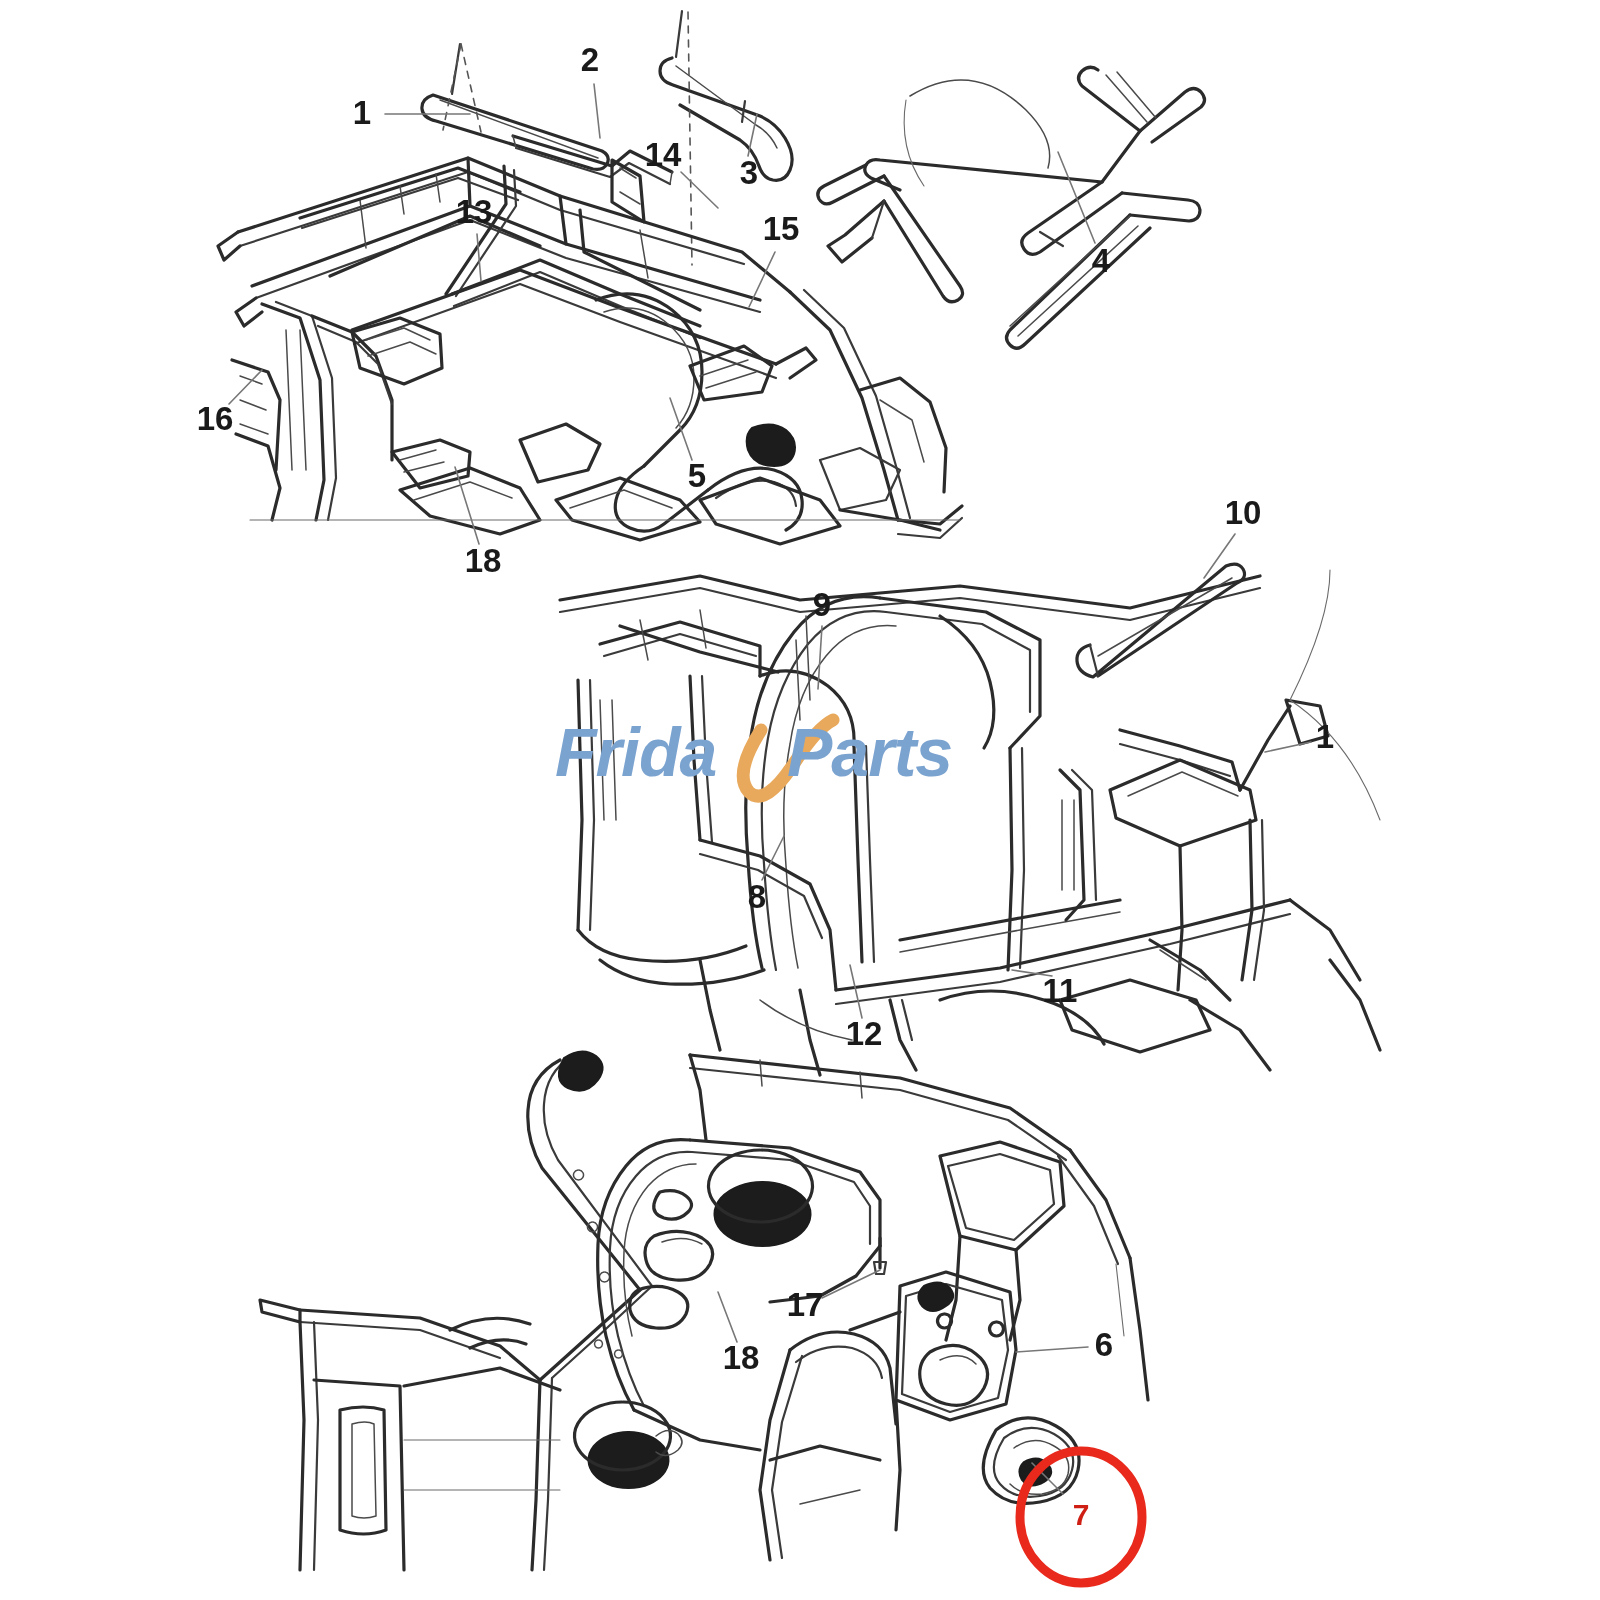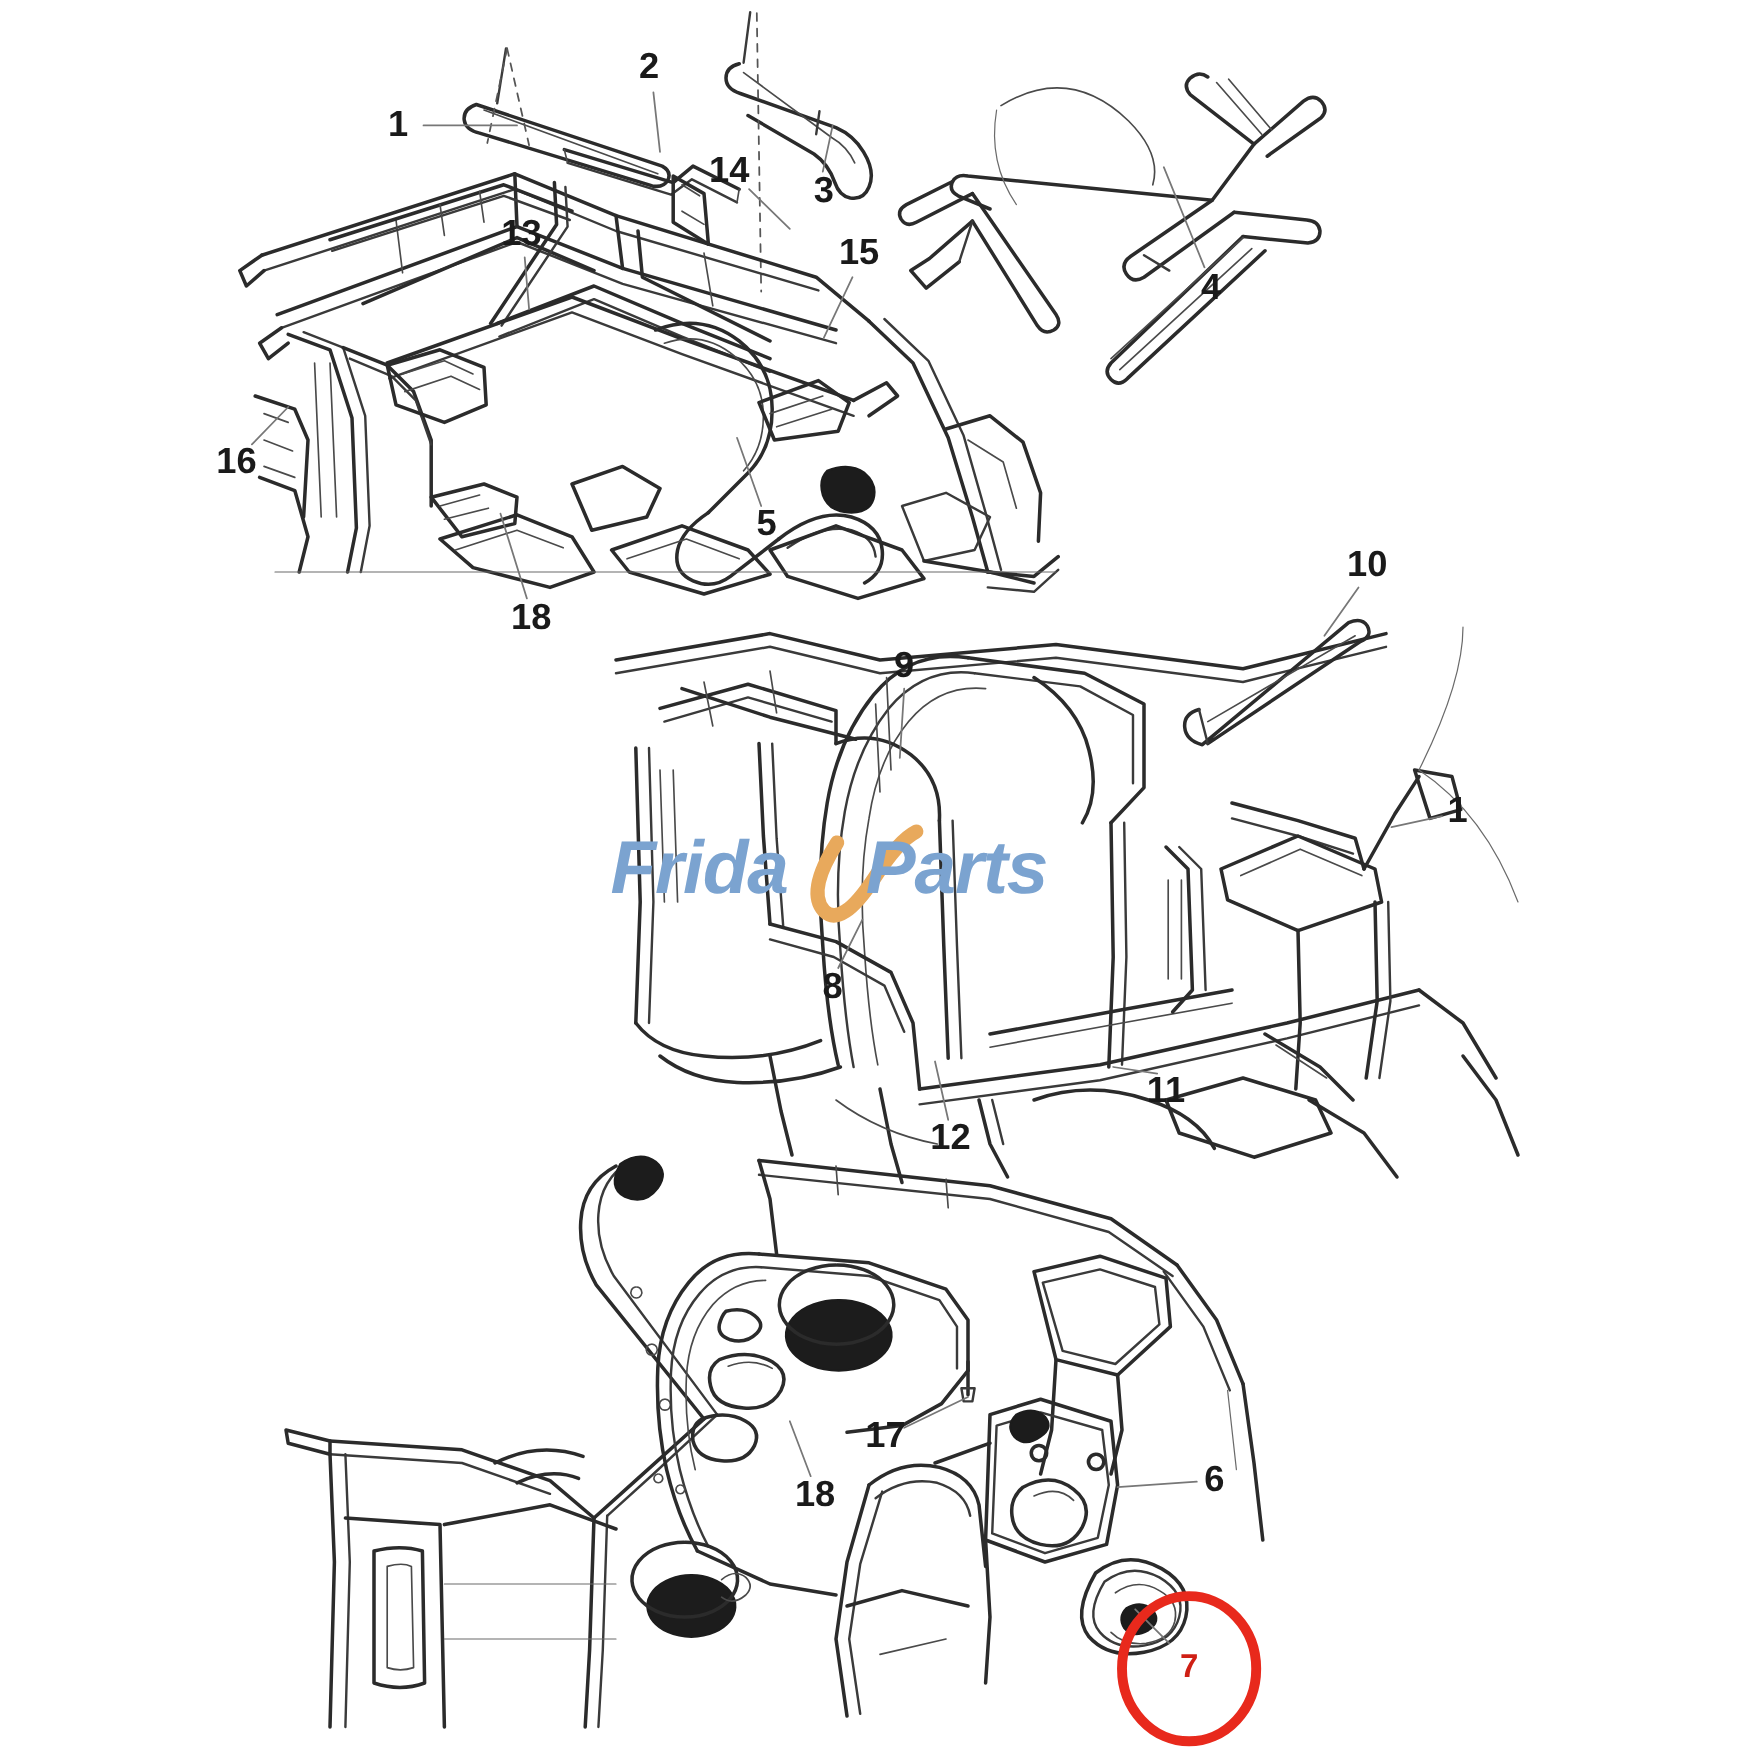--- a/index.html
+++ b/index.html
@@ -13,21 +13,21 @@
   .lnthin{fill:none;stroke:#4a4a4a;stroke-width:1.5;stroke-linecap:round;stroke-linejoin:round;}
   .lnhair{fill:none;stroke:#6a6a6a;stroke-width:1.1;stroke-linecap:round;stroke-linejoin:round;}
   .lndash{fill:none;stroke:#555;stroke-width:1.6;stroke-dasharray:7 7;stroke-linecap:round;}
   .solidfill{fill:#1c1c1c;stroke:#1c1c1c;stroke-width:2;}
   .leader{fill:none;stroke:#777;stroke-width:1.6;stroke-linecap:round;}
   .calloutlbl{font-family:"Liberation Sans", sans-serif;font-weight:700;
      font-size:33px;fill:#1a1a1a;dominant-baseline:middle;}
   .hl-ring{fill:none;stroke:#e8291c;stroke-width:9;}
   .hl-num{font-family:"Liberation Sans", sans-serif;font-weight:700;font-size:30px;
      fill:#cf1f14;dominant-baseline:middle;text-anchor:middle;}
-  #watermark{position:absolute;left:555px;top:740px;width:430px;height:105px;
+  #watermark{position:absolute;left:555px;top:704px;width:430px;height:105px;
      pointer-events:none;}
   .wm-text{font-family:"Liberation Sans", sans-serif;font-weight:700;font-style:italic;
      font-size:68px;fill:#7ba3d0;letter-spacing:-1px;}
   .wm-swoosh{fill:none;stroke:#e8a95c;stroke-width:13;stroke-linecap:round;}
 </style>
 </head>
 <body>
 
 <div id="stage">
 

